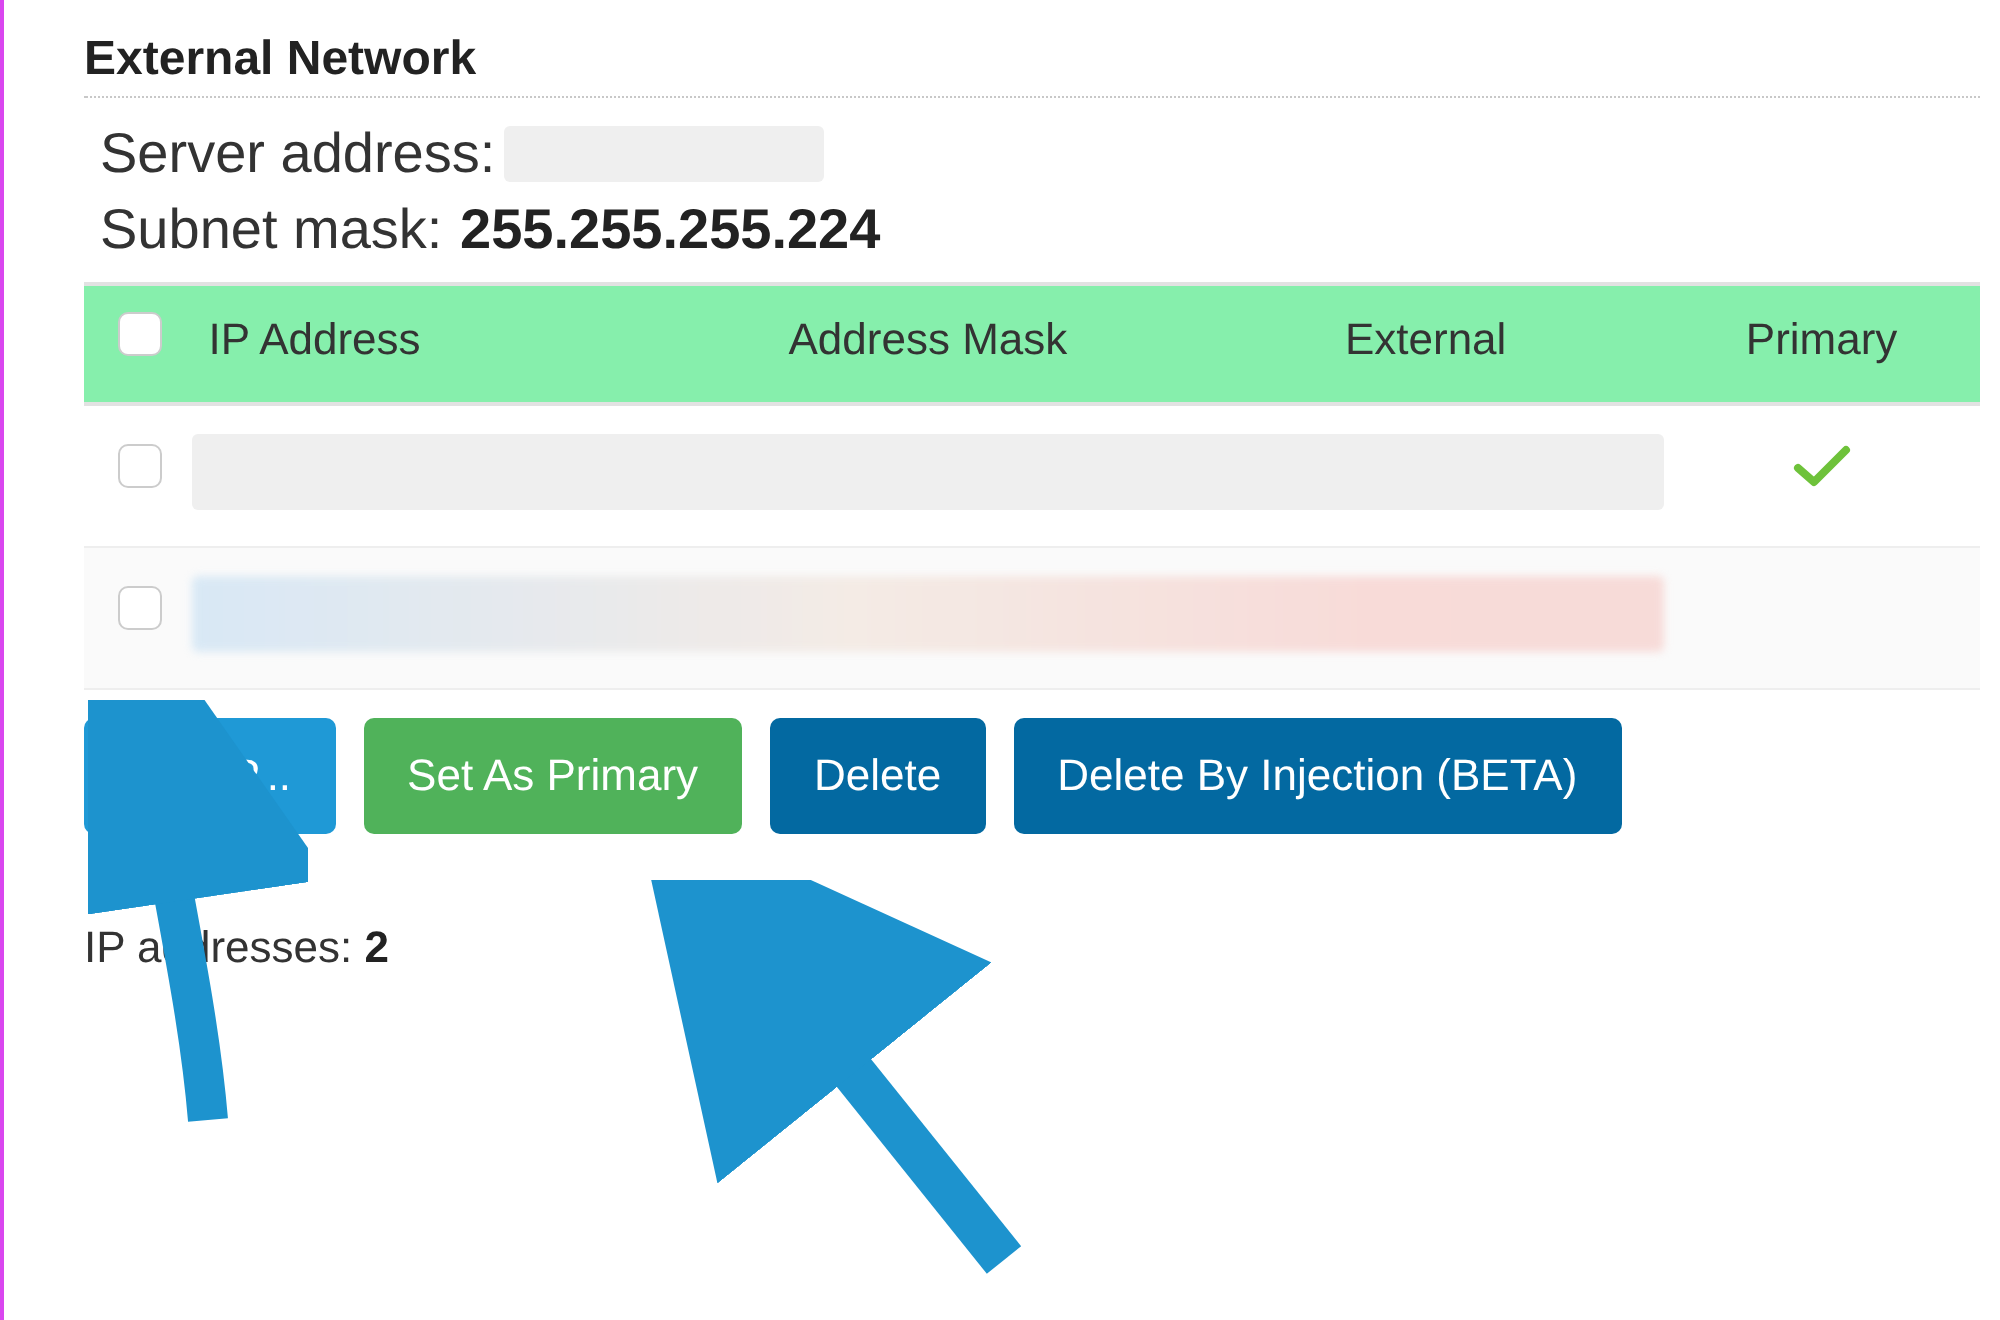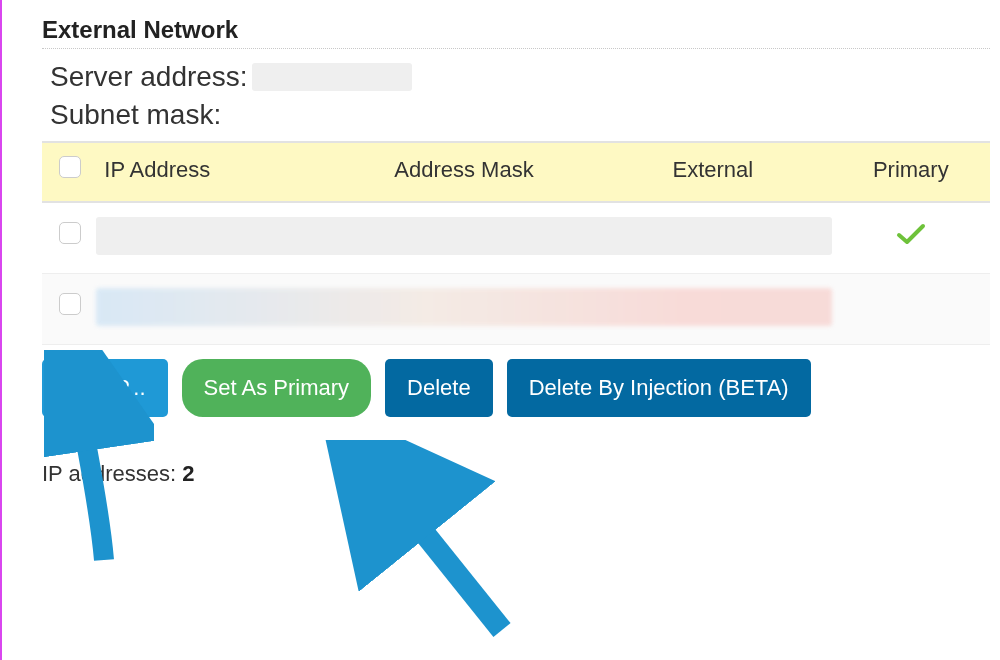--- a/index.html
+++ b/index.html
@@ -56,21 +56,21 @@
     width: 140px;
     height: 28px;
     margin-left: 4px;
   }
   table.ip-table {
     width: 100%;
     border-collapse: collapse;
     margin-top: 6px;
   }
   table.ip-table thead th {
-    background: #fef9c3;
+    background: #86efac;
     font-weight: 400;
     color: #333;
     font-size: 22px;
     text-align: center;
     padding: 10px 8px 14px 8px;
     border-top: 2px solid #e2e2e2;
     border-bottom: 2px solid #e2e2e2;
   }
   table.ip-table thead th.col-check { width: 48px; }
   table.ip-table thead th.col-ip { width: 210px; text-align: left; padding-left: 8px;}
@@ -121,21 +121,21 @@
   .btn {
     border: none;
     border-radius: 5px;
     color: #fff;
     font-size: 22px;
     padding: 16px 22px;
     cursor: pointer;
     font-family: inherit;
   }
   .btn-blue   { background: #1f99d6; }
-  .btn-green  { background: #50b25a; border-radius: 21px; }
+  .btn-green  { background: #50b25a; }
   .btn-red    { background: #0369a1; }
   .ip-count {
     margin-top: 44px;
     font-size: 22px;
     color: #333;
   }
   .ip-count strong { font-weight: 700; color: #222; }
 
   
   .arrow {
@@ -150,20 +150,21 @@
 
   <div class="section-title">External Network</div>
 
   <div class="info">
     <div class="info-row">
       <span class="info-label">Server address:</span>
       <span class="redacted-block"></span>
     </div>
     <div class="info-row">
       <span class="info-label">Subnet mask:</span>
+      <span class="info-value">255.255.255.224</span>
     </div>
   </div>
 
   <table class="ip-table">
     <thead>
       <tr>
         <th class="col-check">
           <input type="checkbox" class="chk" style="">
         </th>
         <th class="col-ip">IP Address</th>

